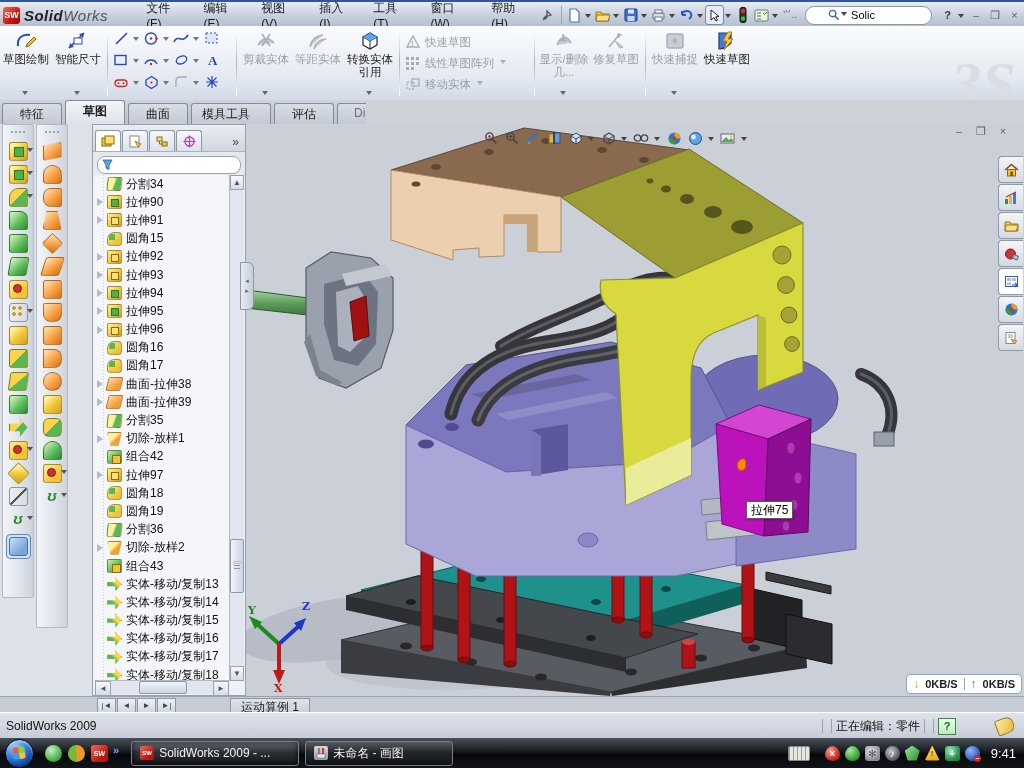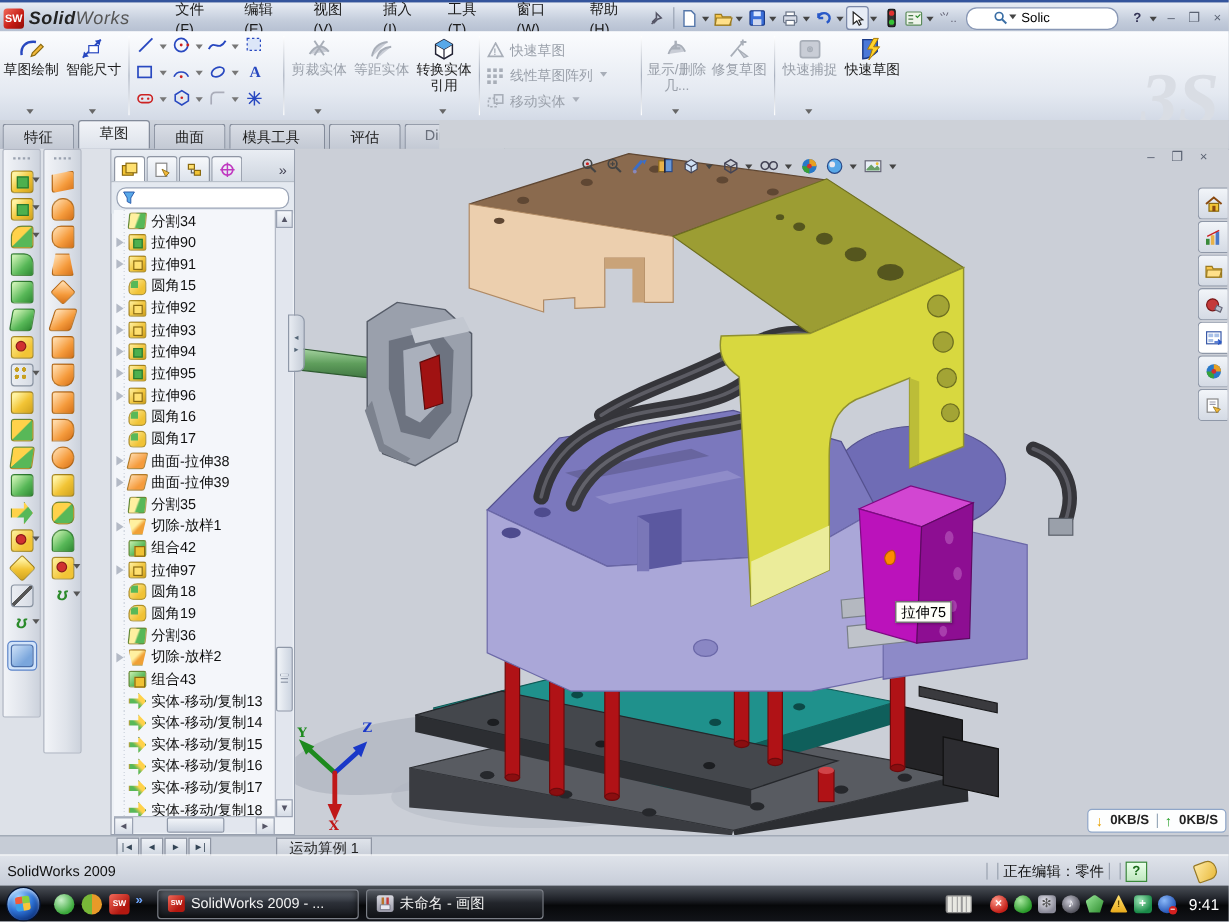--- a/index.html
+++ b/index.html
@@ -44,21 +44,21 @@
   .rowdd{width:0;height:0;border:3px solid transparent;border-top:4px solid #a8aeb8;margin-left:6px;}
   #watermark{position:absolute;right:8px;top:22px;font-size:62px;font-style:italic;color:#d9dde4;
       font-family:"Liberation Serif","DejaVu Serif",serif;font-weight:bold;pointer-events:none;}
 
   
   #tabsrow{position:absolute;left:0;top:100px;width:1024px;height:24px;
      background:linear-gradient(#cfd4dd,#b9c0cc);border-bottom:1px solid #8f96a4;}
   .rtab{position:relative;float:left;height:19px;margin:3px 1px 0 2px;padding:2px 10px 0;font-size:12px;color:#222;
      background:linear-gradient(#d9dde5,#c2c8d3);border:1px solid #838b9a;border-bottom:none;
      border-radius:3px 3px 0 0;}
-  .rtab.active{background:linear-gradient(#f2f4f8,#dde2ea);height:21px;margin-top:0;font-weight:normal;}
+  .rtab.active{background:linear-gradient(#f2f4f8,#dde2ea);height:21px;margin-top:0;font-weight:bold;}
   .rtab.dim{color:#6a707c;}
 
   
   #leftstrip{position:absolute;left:0;top:124px;width:92px;height:572px;background:#dde1e8;}
   .vtb{position:absolute;top:0;width:30px;background:linear-gradient(90deg,#f2f4f8,#dfe3ea 60%,#ccd2dc);
      border:1px solid #b2b8c4;border-radius:2px;padding-top:6px;}
   .vtb::before{content:"";display:block;height:4px;margin:0 8px 3px;border-top:2px dotted #9aa2b0;}
   .lbrow{position:relative;height:23px;display:flex;align-items:center;justify-content:center;}
   .lb{width:17px;height:17px;border-radius:3px;border:1px solid rgba(110,90,20,.55);position:relative;}
   .lb::after{content:"";position:absolute;}

